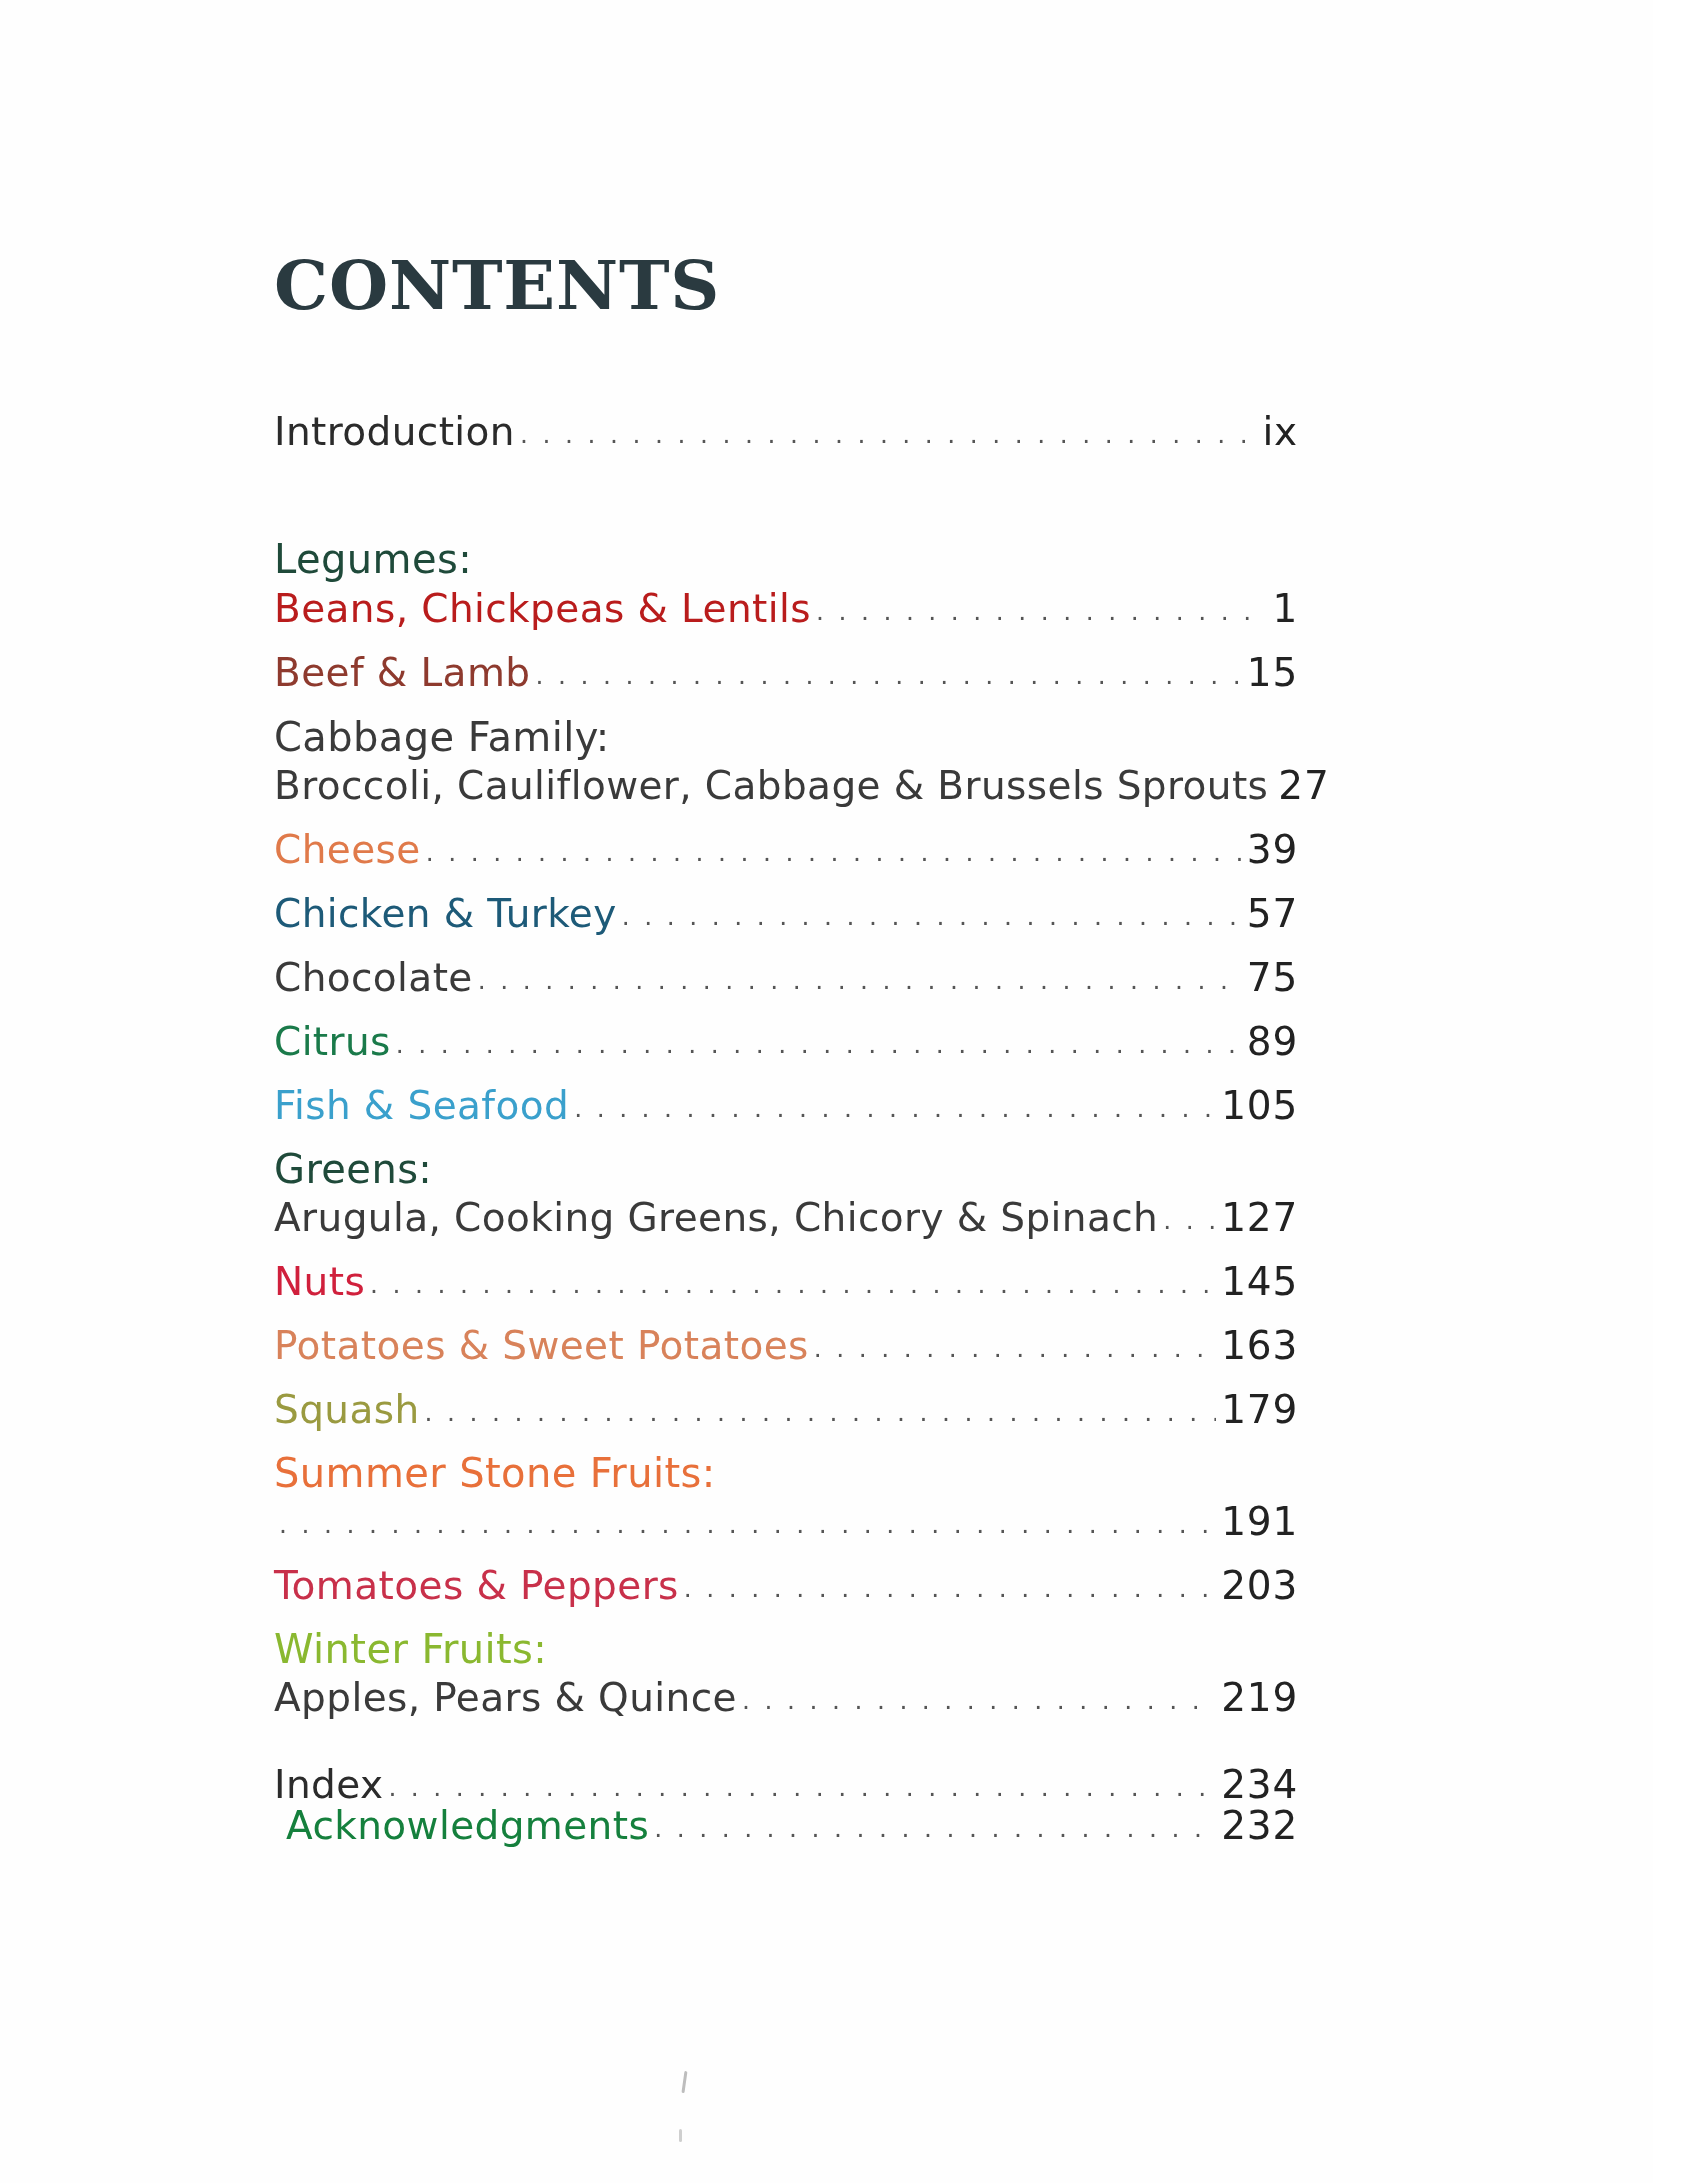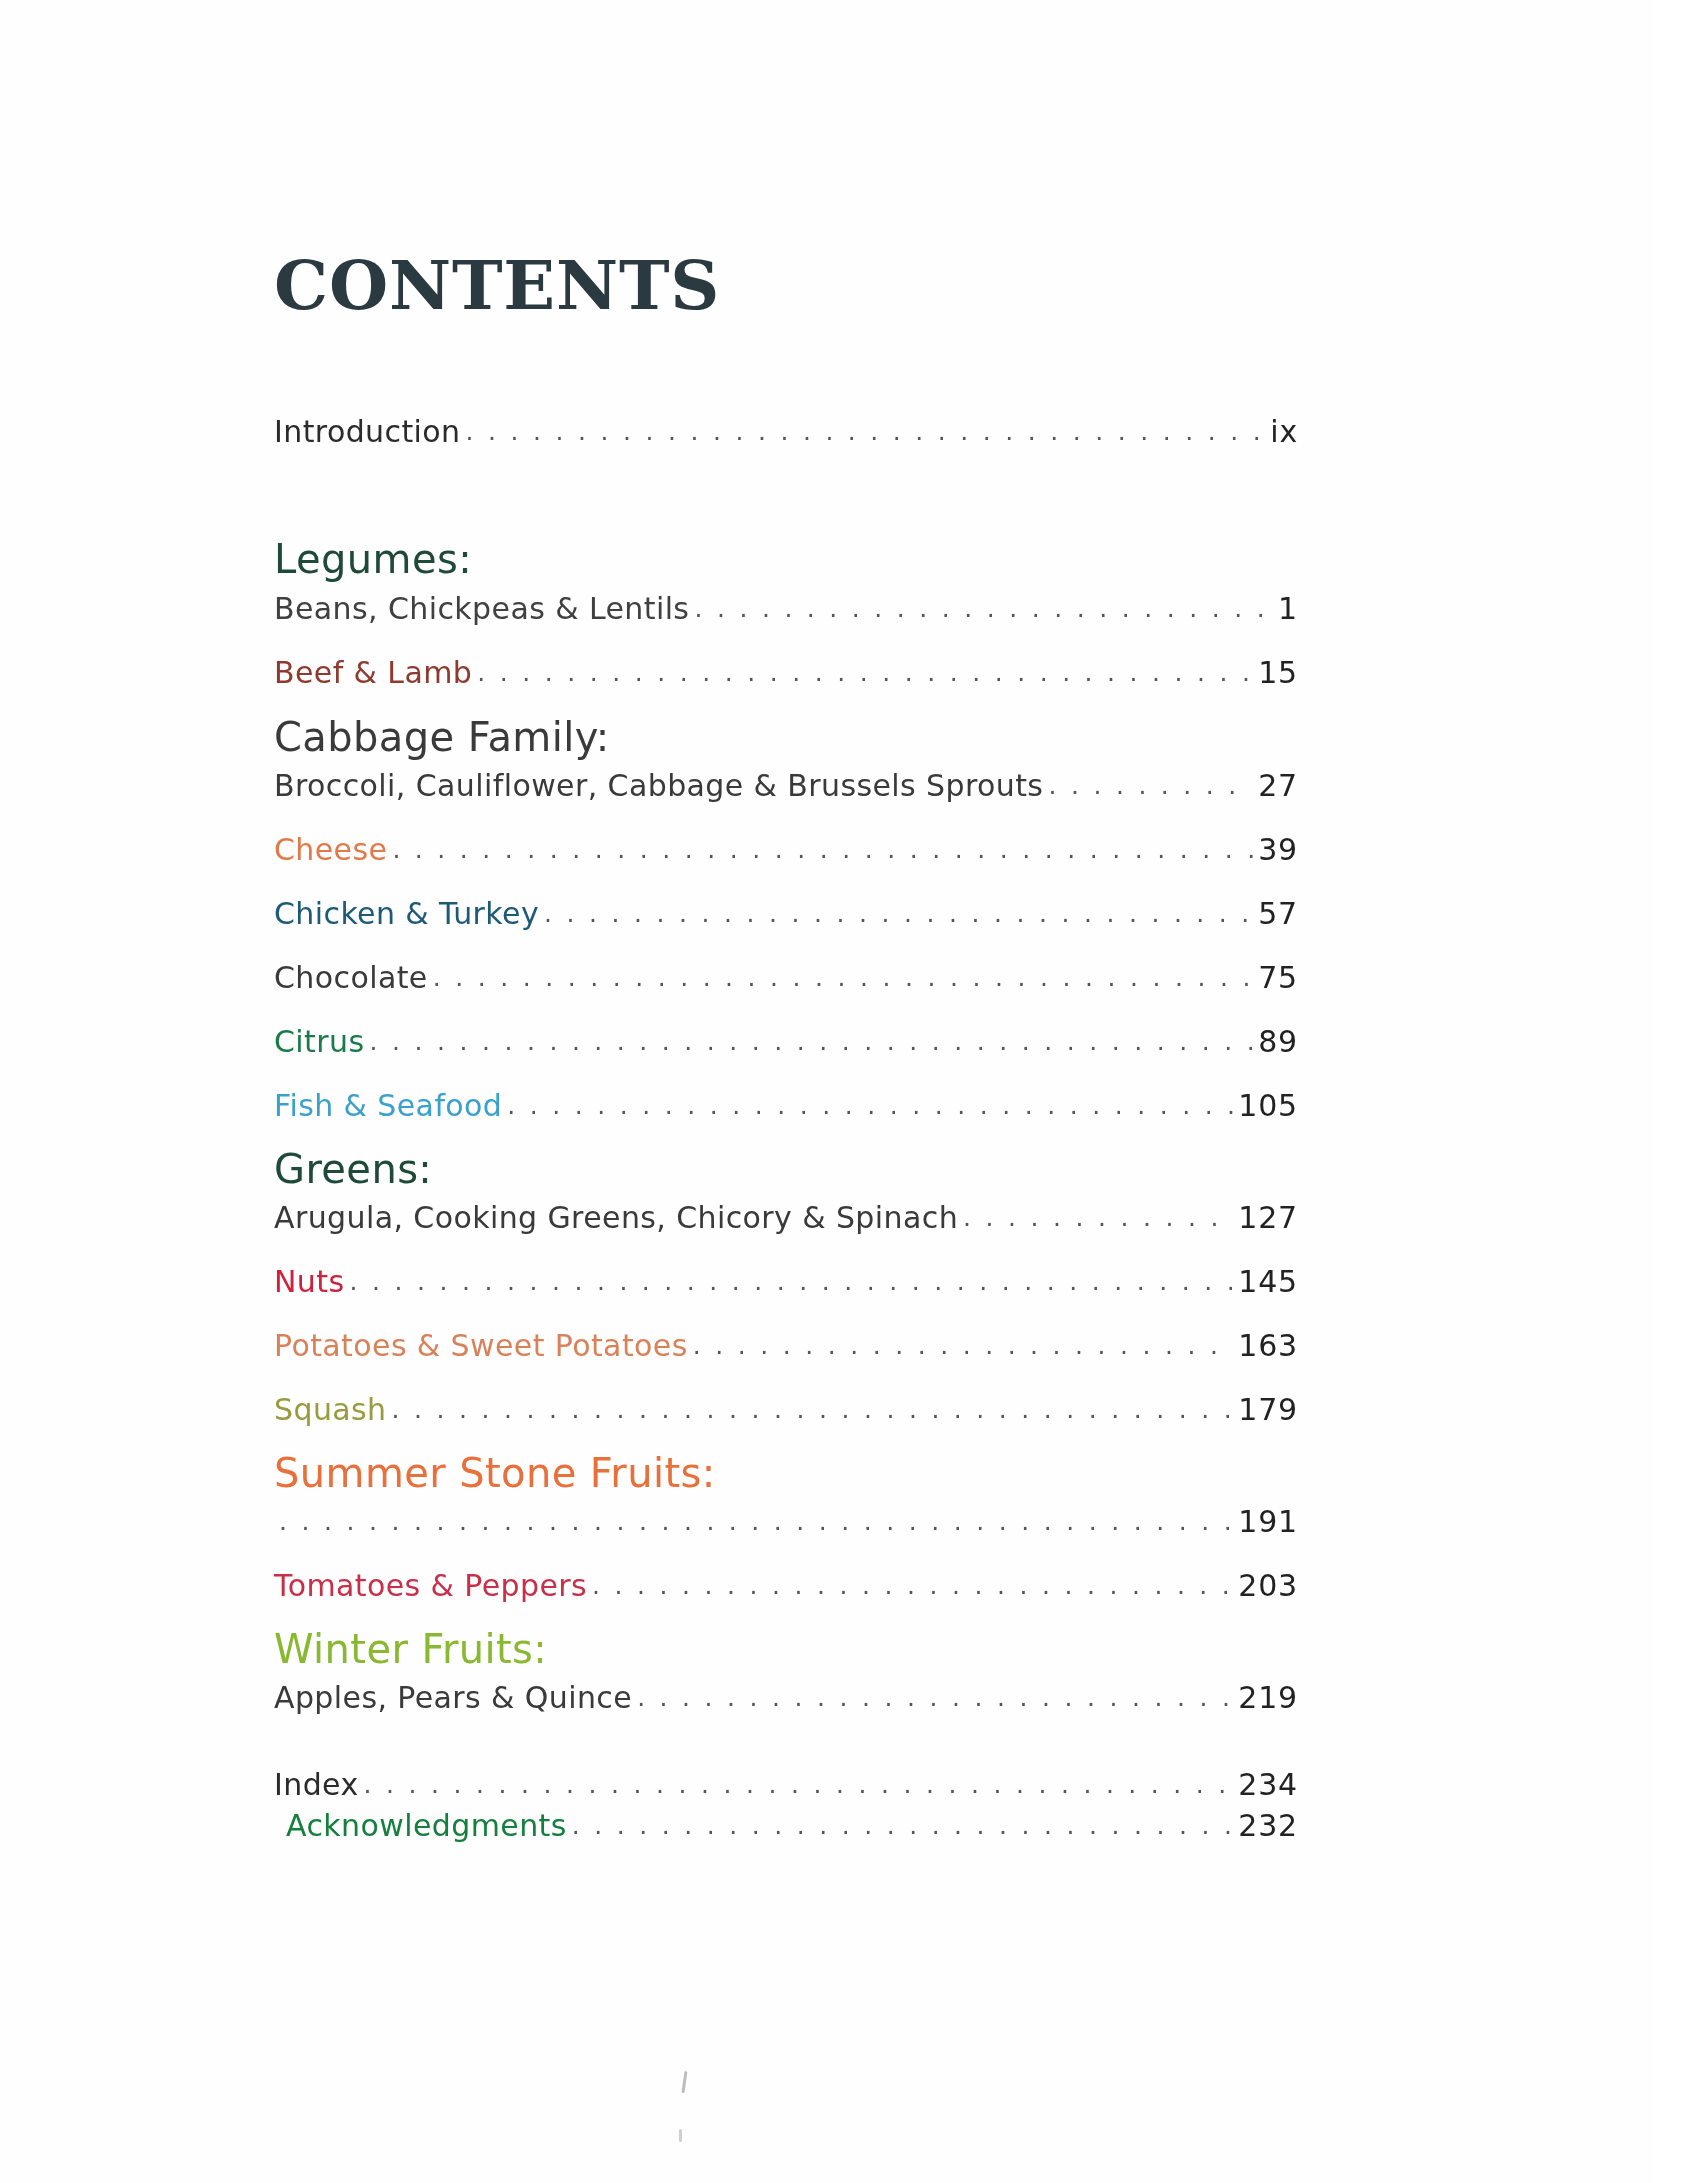--- a/index.html
+++ b/index.html
@@ -39,21 +39,21 @@
       left: 274px;
       width: 1024px;
     }
     .row {
       position: absolute;
       left: 0;
       width: 1024px;
       height: 45px;
       display: flex;
       align-items: baseline;
-      font-size: 30px;
+      font-size: 39px;
       line-height: 45px;
       white-space: nowrap;
     }
     .row .label {
       flex: 0 0 auto;
       letter-spacing: 0.4px;
     }
     .row .leader {
       flex: 1 1 auto;
       overflow: hidden;
@@ -98,21 +98,21 @@
   <div class="toc" style="top:0;">
 
     <div class="row" style="top:409px;">
       <span class="label" style="color:#2b2b2b;">Introduction</span>
       <span class="leader"></span>
       <span class="page-num">ix</span>
     </div>
 
     <div class="heading" style="top:537px;color:#1f4a3a;">Legumes:</div>
     <div class="row" style="top:586px;">
-      <span class="label" style="color:#404040;">Beans, Chickpeas &amp; Lentils</span>
+      <span class="label" style="color:#b91c1c;">Beans, Chickpeas &amp; Lentils</span>
       <span class="leader"></span>
       <span class="page-num">1</span>
     </div>
 
     <div class="row" style="top:650px;">
       <span class="label" style="color:#8e3a2e;">Beef &amp; Lamb</span>
       <span class="leader"></span>
       <span class="page-num">15</span>
     </div>
 

